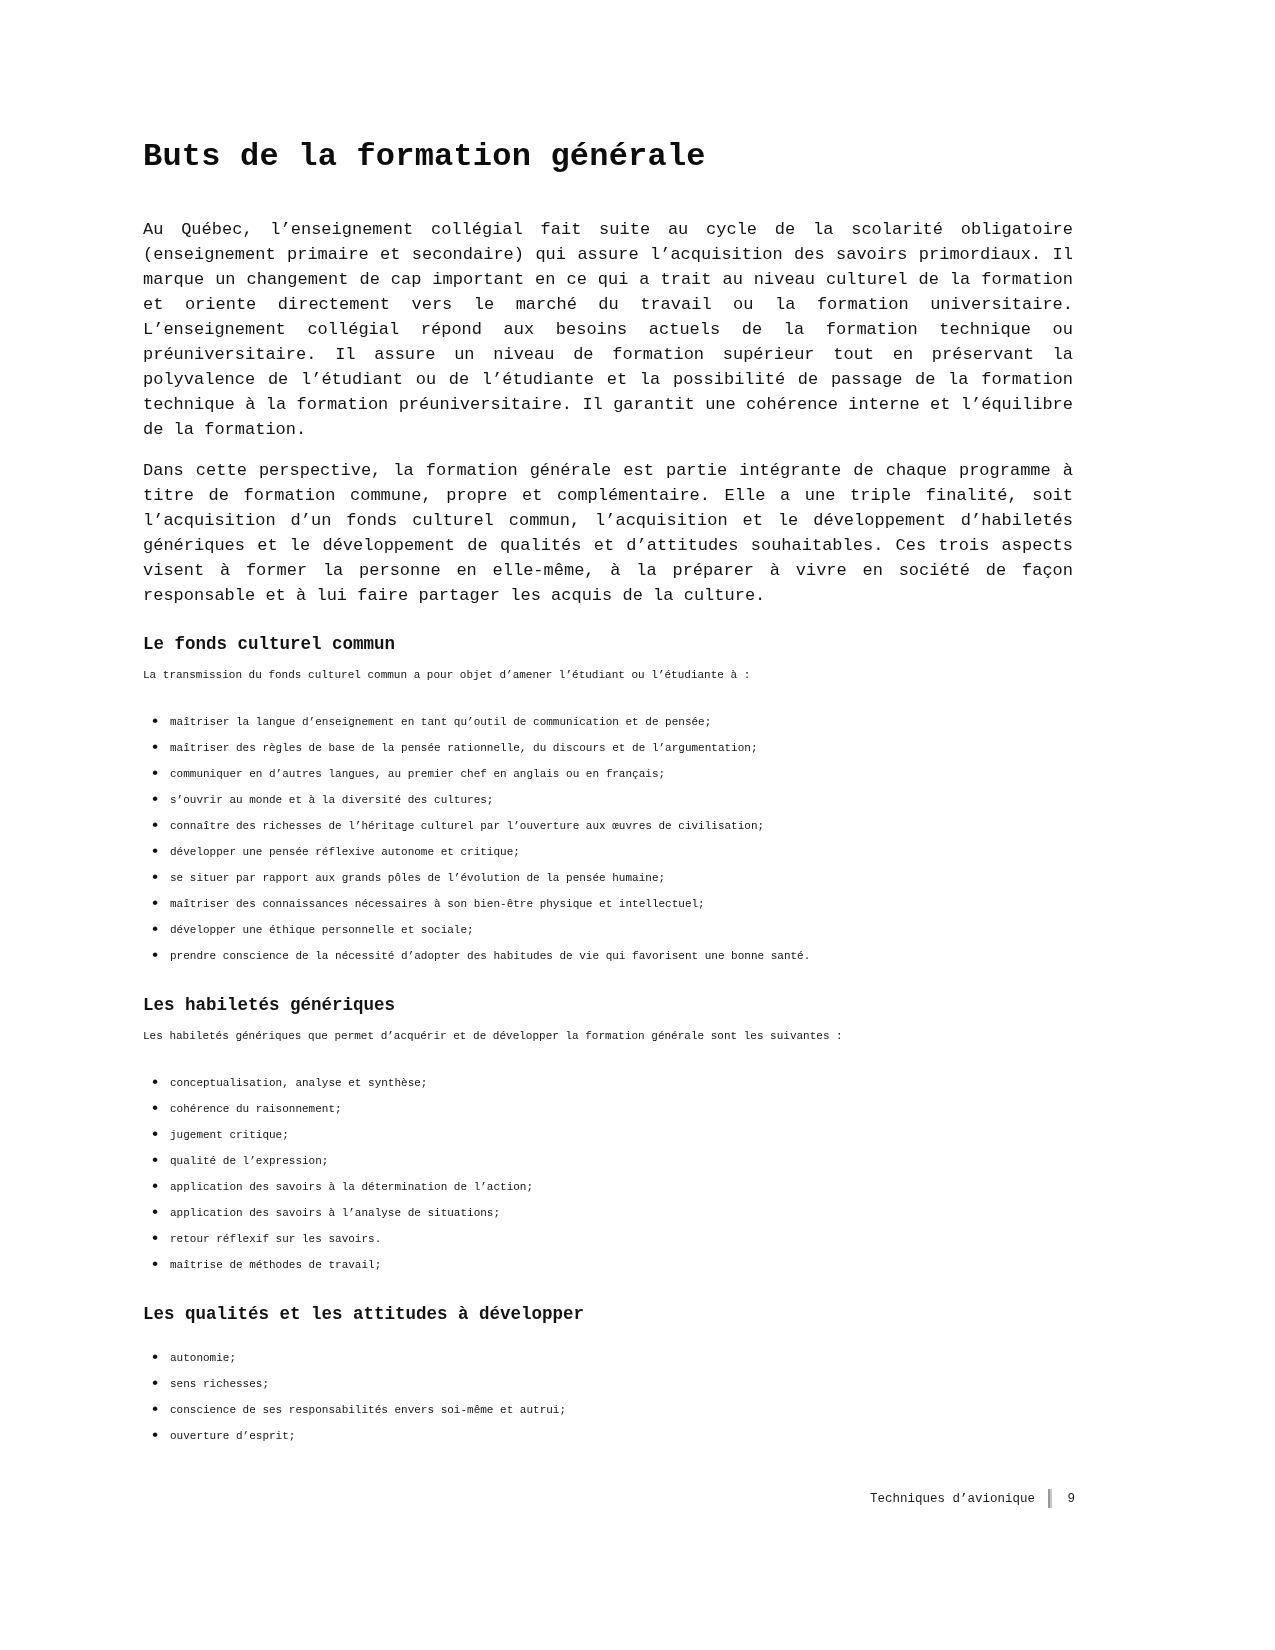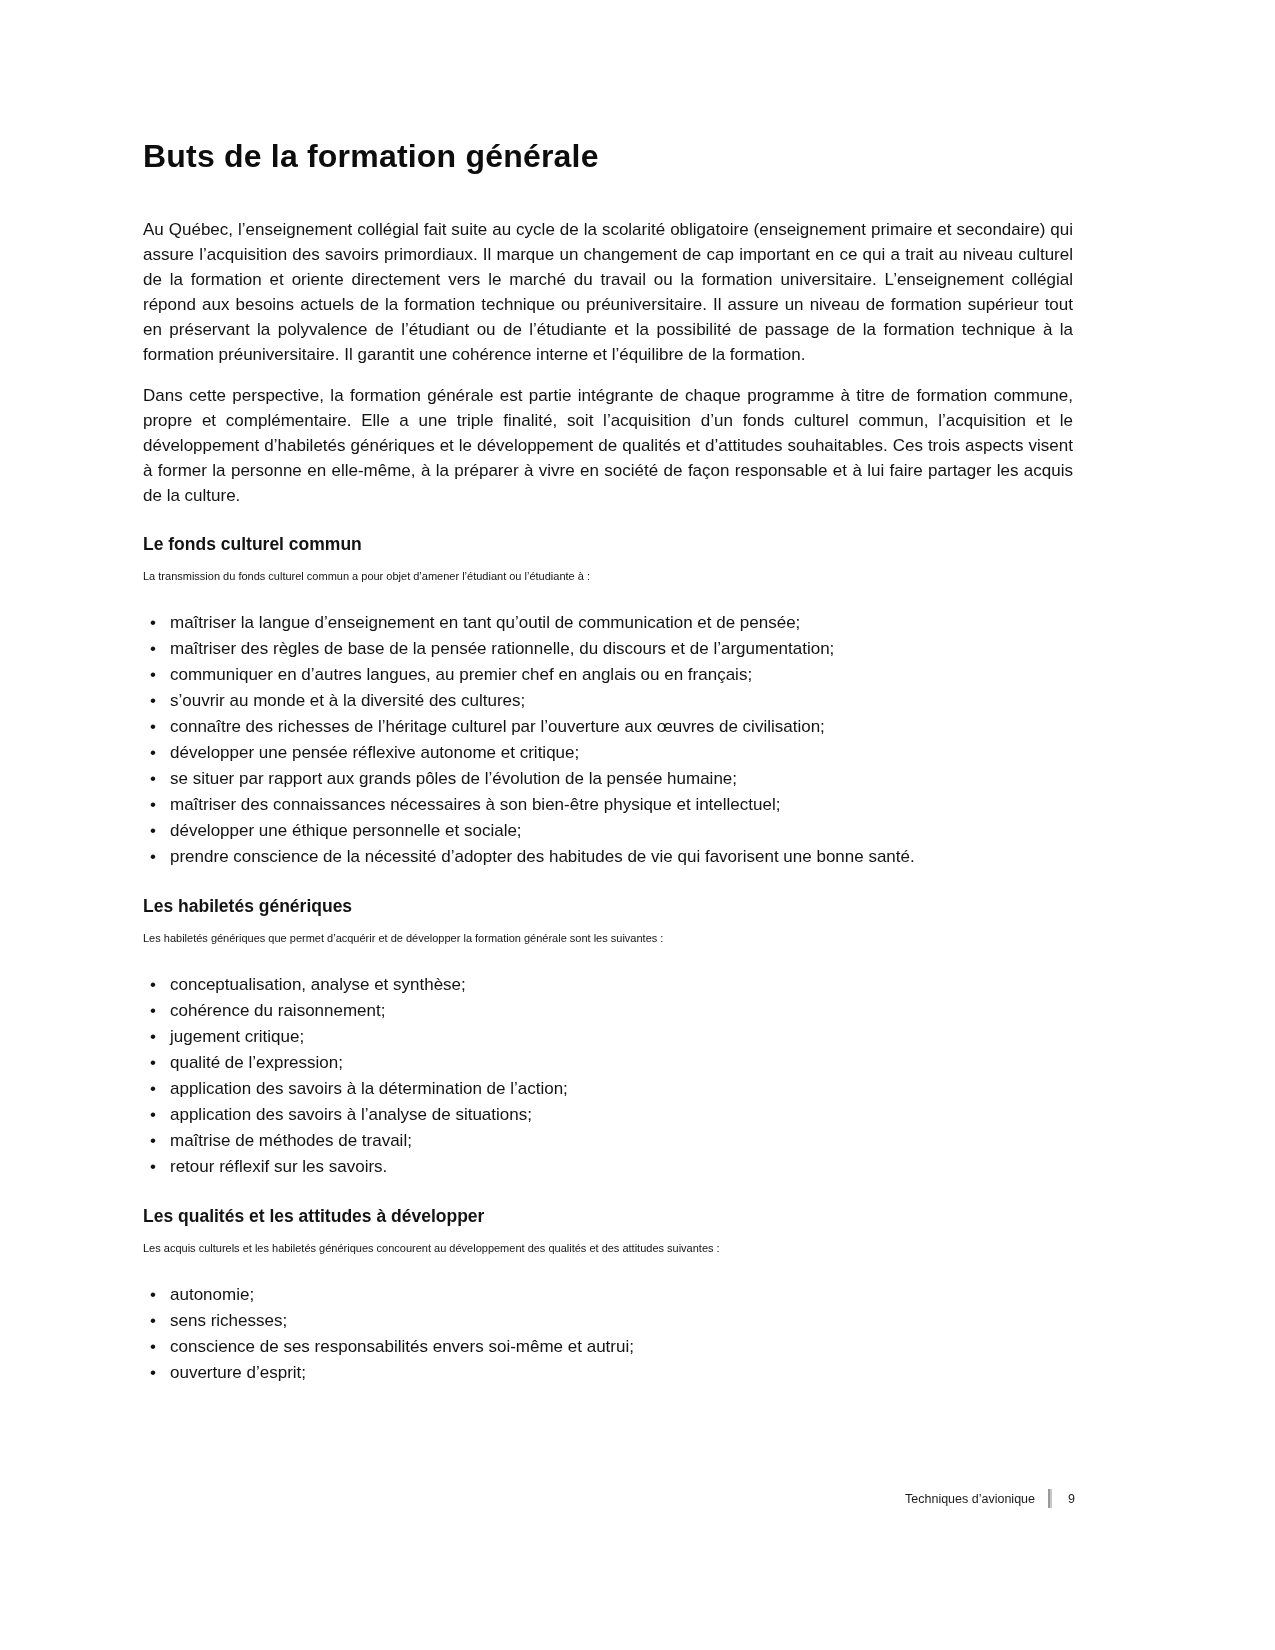--- a/index.html
+++ b/index.html
@@ -5,21 +5,21 @@
   html, body {
     margin: 0;
     padding: 0;
     background: #ffffff;
   }
   .page {
     position: relative;
     width: 1275px;
     height: 1650px;
     background: #ffffff;
-    font-family: Liberation Sans, sans-serif;
+    font-family: Liberation Mono, monospace;
     color: #131313;
     overflow: hidden;
   }
   .content {
     position: absolute;
     left: 143px;
     top: 138px;
     width: 930px;
   }
   h1.doc-title {
@@ -48,21 +48,21 @@
     font-weight: bold;
   }
   ul.bullet-list {
     list-style: none;
     margin: 21px 0 14px 0;
     padding: 0;
   }
   ul.bullet-list li {
     position: relative;
     padding-left: 27px;
-    font-size: 17px;
+    font-size: 11px;
     line-height: 26px;
   }
   ul.bullet-list li::before {
     content: "\2022";
     position: absolute;
     left: 7px;
     top: 0;
     font-size: 17px;
   }
   .footer {
@@ -120,28 +120,27 @@
     <div class="section">
       <h2 class="section-heading">Les habiletés génériques</h2>
       <p class="intro-text">Les habiletés génériques que permet d’acquérir et de développer la formation générale sont les suivantes :</p>
       <ul class="bullet-list">
         <li>conceptualisation, analyse et synthèse;</li>
         <li>cohérence du raisonnement;</li>
         <li>jugement critique;</li>
         <li>qualité de l’expression;</li>
         <li>application des savoirs à la détermination de l’action;</li>
         <li>application des savoirs à l’analyse de situations;</li>
+        <li>retour réflexif sur les savoirs.</li>
         <li>maîtrise de méthodes de travail;</li>
-        <li>retour réflexif sur les savoirs.</li>
       </ul>
     </div>
 
     <div class="section">
       <h2 class="section-heading">Les qualités et les attitudes à développer</h2>
-      <p class="intro-text">Les acquis culturels et les habiletés génériques concourent au développement des qualités et des attitudes suivantes :</p>
       <ul class="bullet-list">
         <li>autonomie;</li>
         <li>sens richesses;</li>
         <li>conscience de ses responsabilités envers soi-même et autrui;</li>
         <li>ouverture d’esprit;</li>
       </ul>
     </div>
 
   </div>
 

